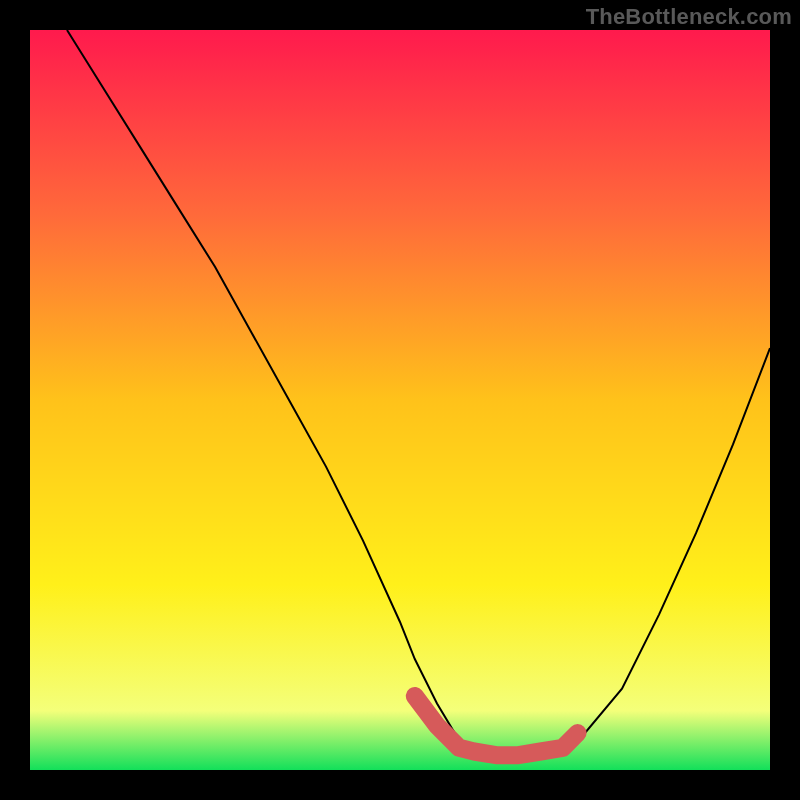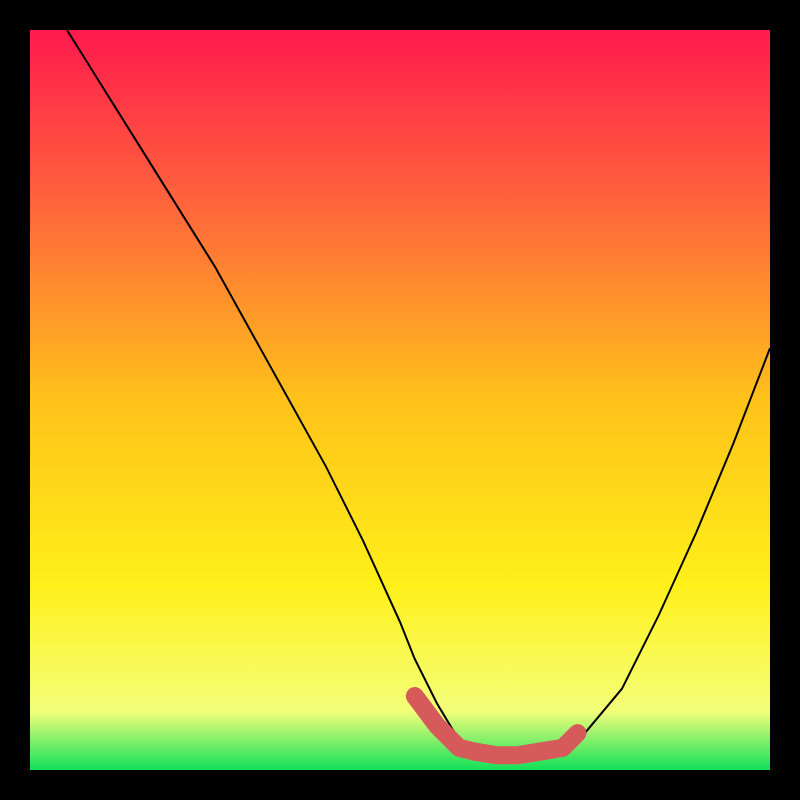--- a/index.html
+++ b/index.html
@@ -73,13 +73,14 @@
 <div class="frame">
   <div class="plot" id="plot" style="--c0: #ff1a4d; --c1: #ff6a3a; --c2: #ffc21a; --c3: #fff01a; --c4: #f4ff7a; --c5: #12e05a;">
 
     <svg class="curve" viewBox="0 0 740 740" preserveAspectRatio="none">
       <path id="mainCurve" class="curve-path" d="M37.0 0.0 L74.0 59.2 L111.0 118.4 L148.0 177.6 L185.0 236.8 L222.0 303.4 L259.0 370.0 L296.0 436.6 L333.0 510.6 L370.0 592.0 L384.8 629.0 L407.0 673.4 L429.2 710.4 L444.0 717.8 L466.2 725.2 L488.4 725.2 L510.6 725.2 L532.8 717.8 L555.0 703.0 L592.0 658.6 L629.0 584.6 L666.0 503.2 L703.0 414.4 L740.0 318.2 "></path>
       <path id="thickCurve" class="thick-path" d="M384.8 666.0 L407.0 695.6 L429.2 717.8 L444.0 721.5 L466.2 725.2 L488.4 725.2 L510.6 721.5 L532.8 717.8 L547.6 703.0 "></path>
     </svg>
 
   </div>
 
+  <div class="watermark">TheBottleneck.com</div>
 </div>
 
 </body></html>

